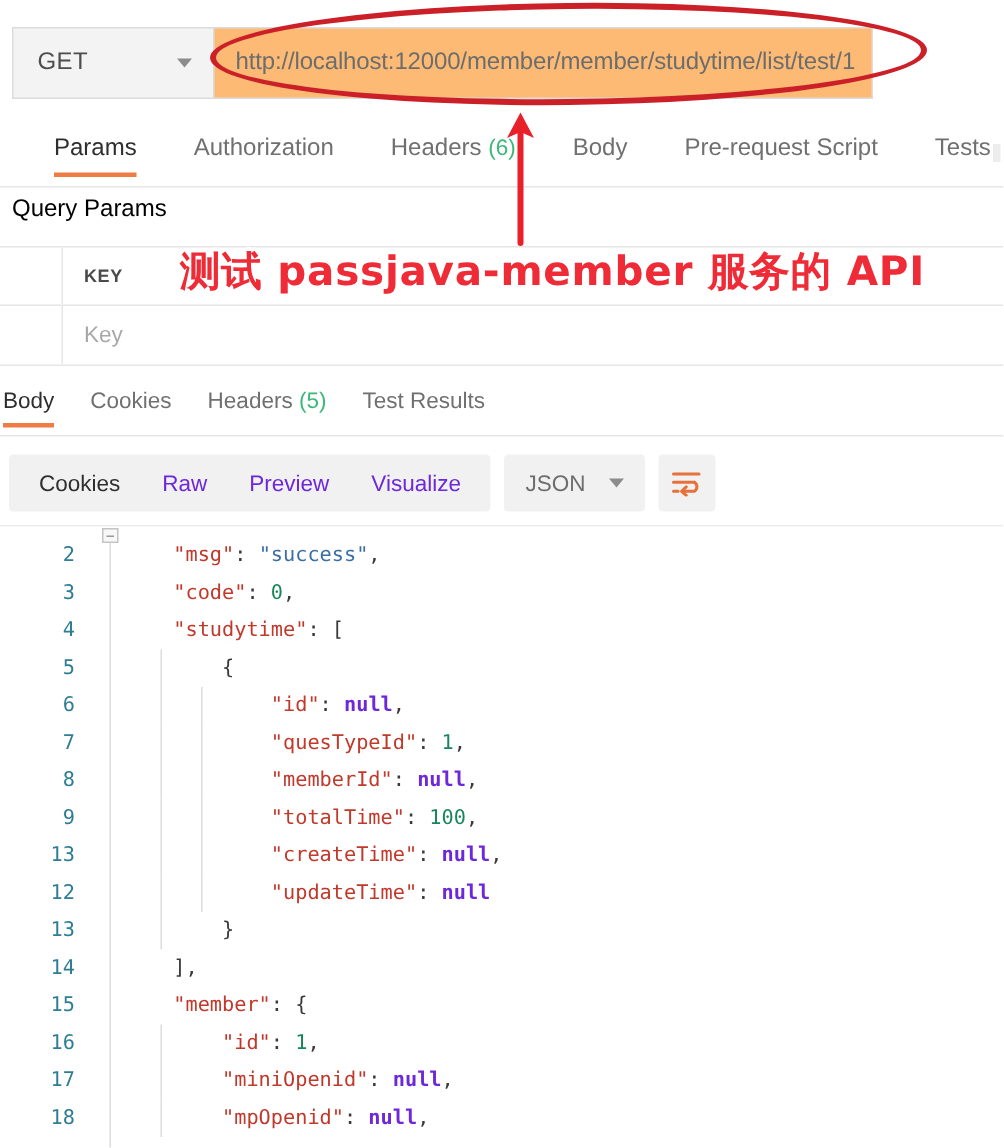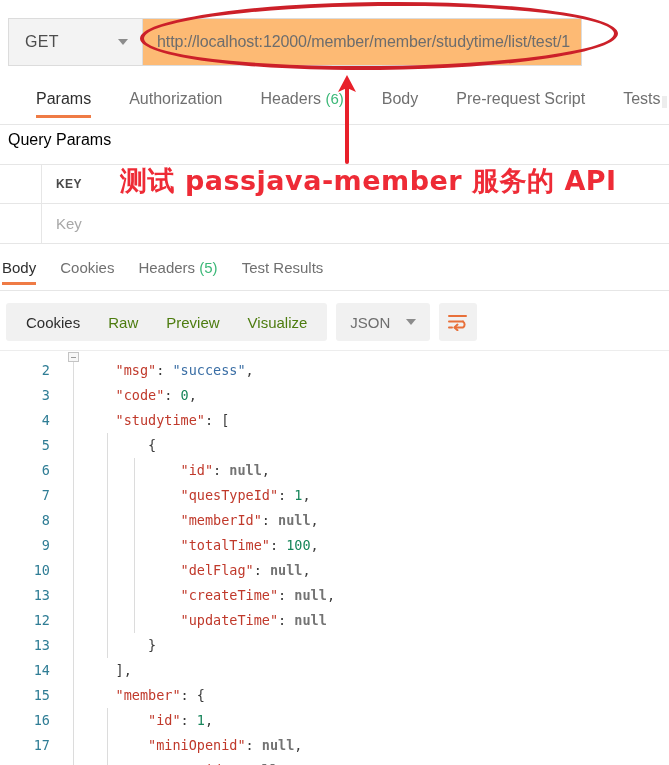--- a/index.html
+++ b/index.html
@@ -203,21 +203,21 @@
     background: #f1f1f1;
     border-radius: 3px;
     display: flex;
     align-items: center;
     height: 38px;
     padding: 0 6px;
     box-sizing: border-box;
   }
   .fmt-item {
     font-size: 15px;
-    color: #4d7c0f;
+    color: #6d28d9;
     padding: 0 14px;
     cursor: pointer;
     white-space: nowrap;
   }
   .fmt-item.active { color: #2e2e2e; }
   .fmt-select {
     background: #f1f1f1;
     border-radius: 3px;
     height: 38px;
     display: flex;
@@ -301,21 +301,21 @@
     user-select: none;
   }
   .code-text {
     white-space: pre;
     padding-left: 25px;
     color: #333333;
   }
   .tok-key    { color: #c0392b; }
   .tok-str    { color: #3a6ea5; }
   .tok-num    { color: #17865b; }
-  .tok-null   { color: #737373; font-weight: bold; }
+  .tok-null   { color: #6d28d9; font-weight: bold; }
   .tok-punct  { color: #3a3a3a; }
 
   
   .indent-guide {
     position: absolute;
     top: 0;
     width: 1px;
     height: 25px;
     background: #dcdcdc;
   }
@@ -500,26 +500,20 @@
       </div>
       <div class="cl">
         <span class="indent-guide ig1"></span>
         <span class="indent-guide ig2"></span>
         <span class="ln">9</span>
         <span class="code-text">            <span class="tok-key">"totalTime"</span><span class="tok-punct">: </span><span class="tok-num">100</span><span class="tok-punct">,</span></span>
       </div>
       <div class="cl">
         <span class="indent-guide ig1"></span>
         <span class="indent-guide ig2"></span>
-        <span class="ln">10</span>
-        <span class="code-text">            <span class="tok-key">"delFlag"</span><span class="tok-punct">: </span><span class="tok-null">null</span><span class="tok-punct">,</span></span>
-      </div>
-      <div class="cl">
-        <span class="indent-guide ig1"></span>
-        <span class="indent-guide ig2"></span>
         <span class="ln">13</span>
         <span class="code-text">            <span class="tok-key">"createTime"</span><span class="tok-punct">: </span><span class="tok-null">null</span><span class="tok-punct">,</span></span>
       </div>
       <div class="cl">
         <span class="indent-guide ig1"></span>
         <span class="indent-guide ig2"></span>
         <span class="ln">12</span>
         <span class="code-text">            <span class="tok-key">"updateTime"</span><span class="tok-punct">: </span><span class="tok-null">null</span></span>
       </div>
       <div class="cl">

